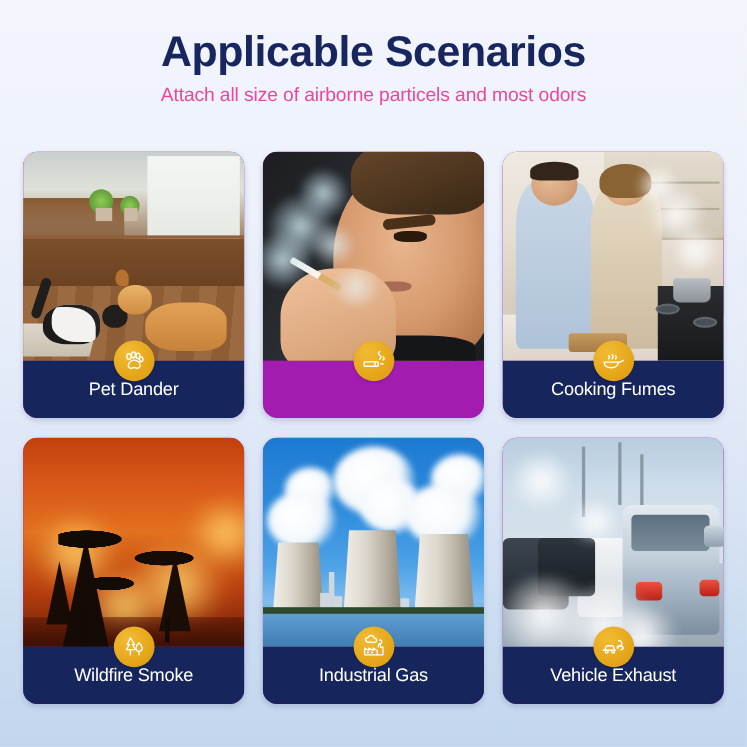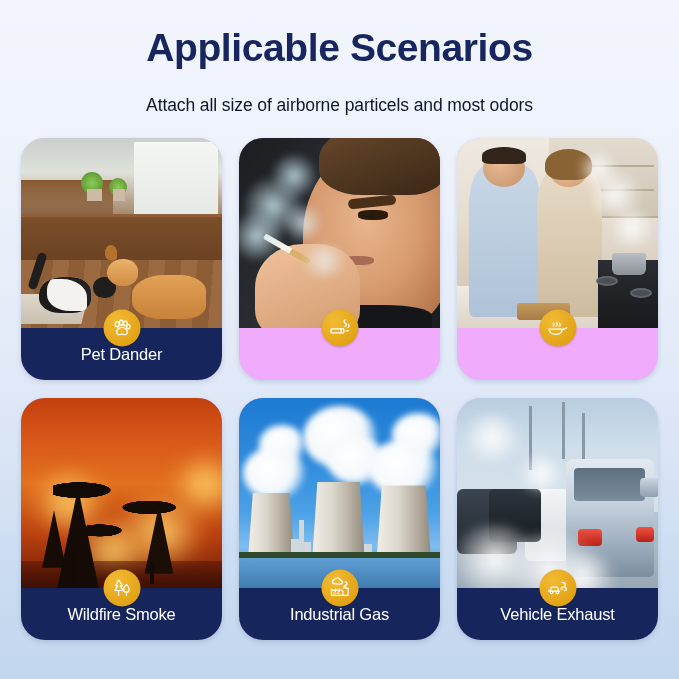--- a/index.html
+++ b/index.html
@@ -37,43 +37,43 @@
   .page-title {
     font-size: 39px;
     font-weight: bold;
     color: #17265e;
     letter-spacing: -0.4px;
     line-height: 1.15;
   }
 
   .page-subtitle {
     font-size: 17.5px;
-    color: #0f172a;
-    margin-top: 24px;
+    color: #ec4899;
+    margin-top: 5px;
     letter-spacing: -0.1px;
   }
 
   
   .grid {
     position: absolute;
     left: 21px;
     top: 138px;
     width: 637px;
     display: grid;
     grid-template-columns: 201px 201px 201px;
     grid-template-rows: 242px 242px;
     column-gap: 17px;
     row-gap: 18px;
   }
 
   .card {
     position: relative;
-    border-radius: 24px;
+    border-radius: 13px;
     overflow: hidden;
-    background: #f0abfc;
+    background: #a21caf;
     box-shadow: 0 2px 5px rgba(40,60,110,0.17);
   }
 
   .card-media {
     position: absolute;
     left: 0; top: 0;
     width: 100%;
     height: 190px;
     overflow: hidden;
   }
@@ -542,20 +542,21 @@
       </div>
       <div class="badge">
         <svg width="23" height="23" viewBox="0 0 24 24" fill="none" stroke="#ffffff" stroke-width="1.3" stroke-linecap="round">
           <path d="M2.8 13.2h13.4c0 3.2-2.6 5.4-6.7 5.4S2.8 16.4 2.8 13.2z"></path>
           <path d="M16.2 13.9l5 -2.2"></path>
           <path d="M7 10.2c1.2-1 1.2-2.1 0-3.1"></path>
           <path d="M10.4 10c1.2-1.2 1.2-2.6 0-3.8"></path>
           <path d="M13.6 10.2c1.1-1 1.1-2.1 0-3.1"></path>
         </svg>
       </div>
+      <div class="card-label">Cooking Fumes</div>
     </div>
 
     <div class="card">
       <div class="card-media">
         <div class="scene s-fire">
           <div class="glow g1"></div>
           <div class="glow g2"></div>
           <div class="glow g3"></div>
           <div class="glow g4"></div>
           <div class="ground"></div>

